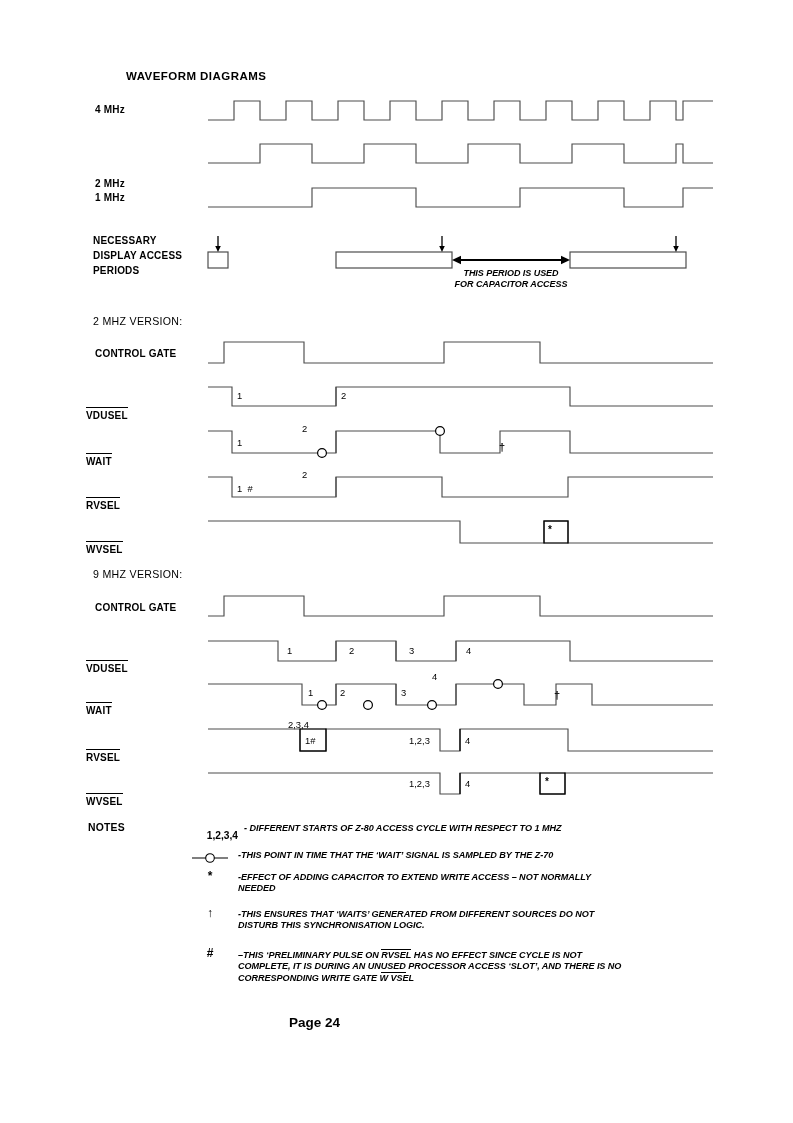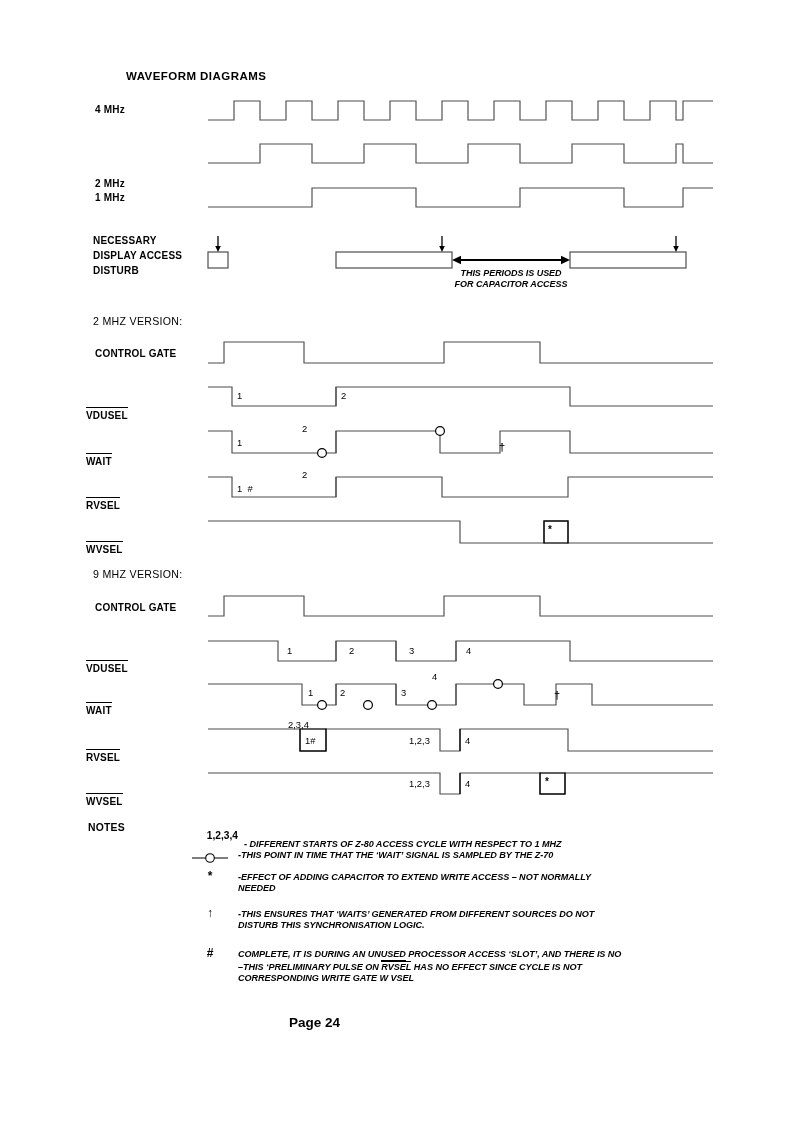--- a/index.html
+++ b/index.html
@@ -133,21 +133,21 @@
 <div id="page">
 
   <div class="ttl">WAVEFORM DIAGRAMS</div>
 
   <div class="rowlabel" style="left:95px; top:103px;">4 MHz</div>
   <div class="rowlabel" style="left:95px; top:147px;margin-top:30px;">2 MHz</div>
   <div class="rowlabel" style="left:95px; top:191px;">1 MHz</div>
 
   <div class="rowlabel" style="left:93px; top:234px;">NECESSARY</div>
   <div class="rowlabel" style="left:93px; top:249px;">DISPLAY ACCESS</div>
-  <div class="rowlabel" style="left:93px; top:264px;">DISTURB</div>
+  <div class="rowlabel" style="left:93px; top:264px;">PERIODS</div>
 
   <div class="sect" style="left:93px; top:315px;">2 MHZ VERSION:</div>
   <div class="rowlabel" style="left:95px; top:347px;">CONTROL GATE</div>
   <div class="rowlabel bar" style="left:86px; top:391px;"><span>VDUSEL</span></div>
   <div class="rowlabel bar" style="left:86px; top:437px;"><span>WAIT</span></div>
   <div class="rowlabel bar" style="left:86px; top:481px;"><span>RVSEL</span></div>
   <div class="rowlabel bar" style="left:86px; top:525px;"><span>WVSEL</span></div>
 
   <div class="sect" style="left:93px; top:568px;">9 MHZ VERSION:</div>
   <div class="rowlabel" style="left:95px; top:601px;">CONTROL GATE</div>
@@ -198,21 +198,21 @@
       <line x1="460" y1="729" x2="460" y2="751" stroke="#000000" stroke-width="1.25"></line>
       <line x1="460" y1="773" x2="460" y2="794" stroke="#000000" stroke-width="1.25"></line>
       <rect x="540" y="773" width="25" height="21" fill="none" stroke="#000000" stroke-width="1.25"></rect>
       <circle cx="322" cy="705" r="4.4" fill="#fff" stroke="#000000" stroke-width="1.2"></circle>
       <circle cx="368" cy="705" r="4.4" fill="#fff" stroke="#000000" stroke-width="1.2"></circle>
       <circle cx="432" cy="705" r="4.4" fill="#fff" stroke="#000000" stroke-width="1.2"></circle>
       <circle cx="498" cy="684" r="4.4" fill="#fff" stroke="#000000" stroke-width="1.2"></circle>
     </svg>
 
   <div class="annot" style="left:452px; top:268px; width:118px;">
-    <div>THIS PERIODS IS USED</div>
+    <div>THIS PERIOD IS USED</div>
     <div>FOR CAPACITOR ACCESS</div>
   </div>
 
   <div class="wnum" style="left:237px; top:390px;">1</div>
   <div class="wnum" style="left:341px; top:390px;">2</div>
 
   <div class="wnum" style="left:302px; top:423px;">2</div>
   <div class="wnum" style="left:237px; top:437px;">1</div>
   <div class="dagger" style="left:499px; top:441px;">†</div>
 
@@ -237,21 +237,21 @@
   <div class="wnum" style="left:409px; top:735px;">1,2,3</div>
   <div class="wnum" style="left:465px; top:735px;">4</div>
 
   <div class="wnum" style="left:409px; top:778px;">1,2,3</div>
   <div class="wnum" style="left:465px; top:778px;">4</div>
   <div class="star" style="left:545px; top:776px;">*</div>
 
   <div class="notes-head">NOTES</div>
 
   <div class="note-key" style="left:178px; top:822px; width:60px; text-align:right;margin-top:8px;">1,2,3,4</div>
-  <div class="note" style="left:244px; top:823px; width:470px;margin-top:16px;">- DIFFERENT STARTS OF Z-80 ACCESS CYCLE WITH RESPECT TO 1 MHZ</div>
+  <div class="note" style="left:244px; top:823px; width:470px;">- DIFFERENT STARTS OF Z-80 ACCESS CYCLE WITH RESPECT TO 1 MHZ</div>
 
   <svg style="position:absolute; left:192px; top:851px;" width="36" height="14" viewBox="0 0 36 14">
     <line x1="0" y1="7" x2="36" y2="7" stroke="#000" stroke-width="1.1"></line>
     <circle cx="18" cy="7" r="4.3" fill="#fff" stroke="#000" stroke-width="1.1"></circle>
   </svg>
   <div class="note" style="left:238px; top:850px; width:470px;">-THIS POINT IN TIME  THAT THE ‘WAIT’ SIGNAL IS SAMPLED BY THE Z-70</div>
 
   <div class="note-key sym" style="left:193px; top:869px; width:34px;">*</div>
   <div class="note" style="left:238px; top:872px; width:476px;">
     <div>-EFFECT OF ADDING CAPACITOR TO EXTEND WRITE ACCESS – NOT NORMALLY</div>
@@ -259,19 +259,19 @@
   </div>
 
   <div class="note-key sym" style="left:193px; top:906px; width:34px;">↑</div>
   <div class="note" style="left:238px; top:909px; width:476px;">
     <div>-THIS ENSURES THAT ‘WAITS’ GENERATED FROM DIFFERENT SOURCES DO NOT</div>
     <div>DISTURB THIS SYNCHRONISATION LOGIC.</div>
   </div>
 
   <div class="note-key sym" style="left:193px; top:946px; width:34px;">#</div>
   <div class="note" id="note-rich" style="left:238px; top:949px; width:480px;">
+      <div><span>–THIS ‘PRELIMINARY PULSE ON </span><span class="ovl">RVSEL</span><span> HAS NO EFFECT SINCE CYCLE IS NOT</span></div>
       <div><span>COMPLETE, IT IS DURING AN UN</span><span class="ul">USED</span><span> PROCESSOR ACCESS ‘SLOT’, AND THERE IS NO</span></div>
-      <div><span>–THIS ‘PRELIMINARY PULSE ON </span><span class="ovl">RVSEL</span><span> HAS NO EFFECT SINCE CYCLE IS NOT</span></div>
       <div><span>CORRESPONDING WRITE GATE W VSEL</span></div>
     </div>
 
   <div class="pageno">Page 24</div>
 </div>
 
 </body></html>

